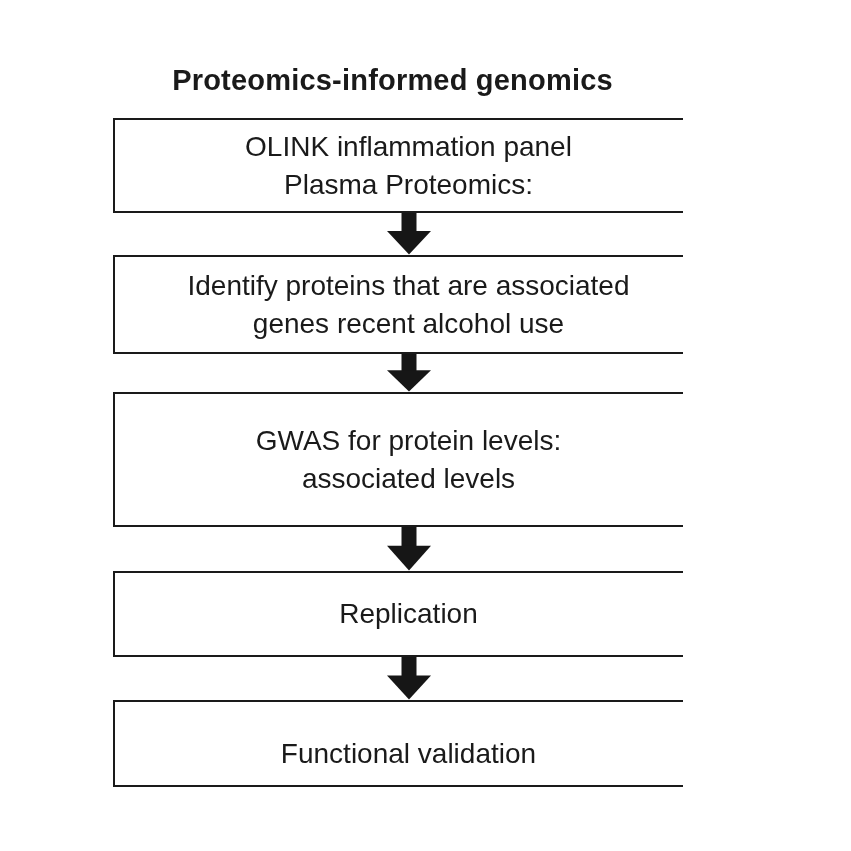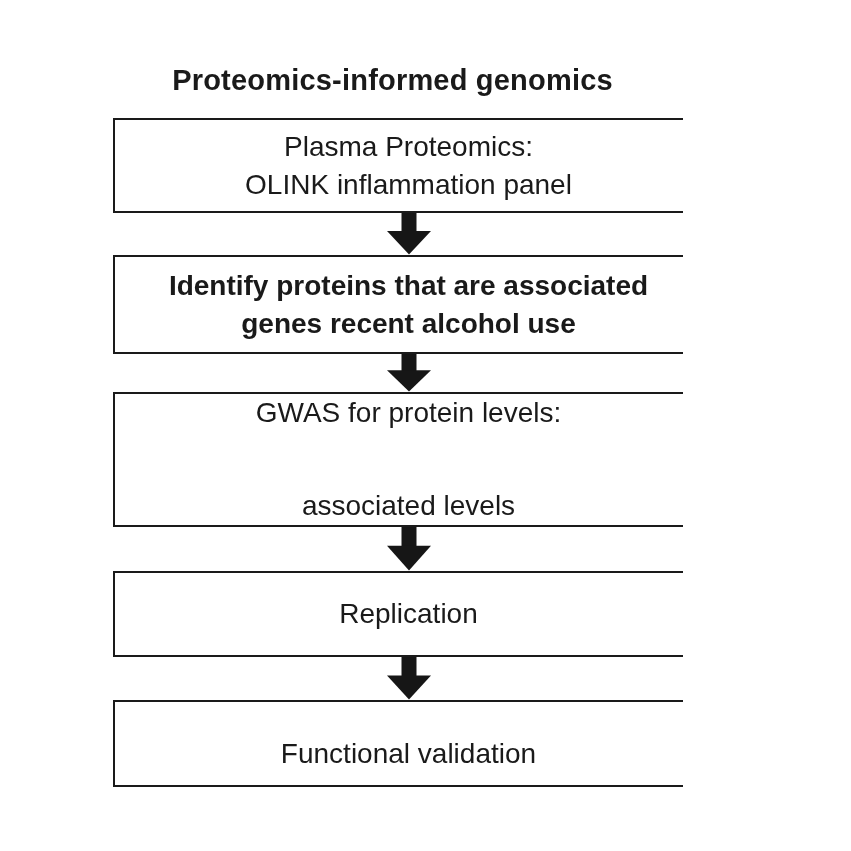--- a/index.html
+++ b/index.html
@@ -38,22 +38,22 @@
     border: 2px solid #1a1a1a;
     background: #ffffff;
     display: flex;
     flex-direction: column;
     justify-content: center;
     text-align: center;
     font-size: 28px;
     line-height: 38px;
   }
   .box-1 { height: 95px; }
-  .box-2 { height: 99px; font-weight: bold; }
-  .box-3 { height: 135px; justify-content: space-between; }
+  .box-2 { height: 99px; }
+  .box-3 { height: 135px; }
   .box-4 { height: 86px; }
   .box-5 { height: 87px; padding-top: 20px; }
   .arrow-zone {
     display: flex;
     justify-content: center;
     align-items: stretch;
   }
   .gap-1 { height: 42px; }
   .gap-2 { height: 38px; }
   .gap-3 { height: 44px; }
@@ -67,22 +67,22 @@
 </style>
 </head>
 <body>
 
 <div class="canvas">
   <div class="figure">
 
     <div class="title">Proteomics-informed genomics</div>
 
     <div class="box box-1">
+      <span class="line">OLINK inflammation panel</span>
       <span class="line">Plasma Proteomics:</span>
-      <span class="line">OLINK inflammation panel</span>
     </div>
 
     <div class="arrow-zone gap-1">
       <svg viewBox="0 0 46 42" preserveAspectRatio="none">
         <rect x="15.5" y="0" width="15" height="20" fill="#161616"></rect>
         <polygon points="1,18 45,18 23,41.5" fill="#161616"></polygon>
       </svg>
     </div>
 
     <div class="box box-2">

